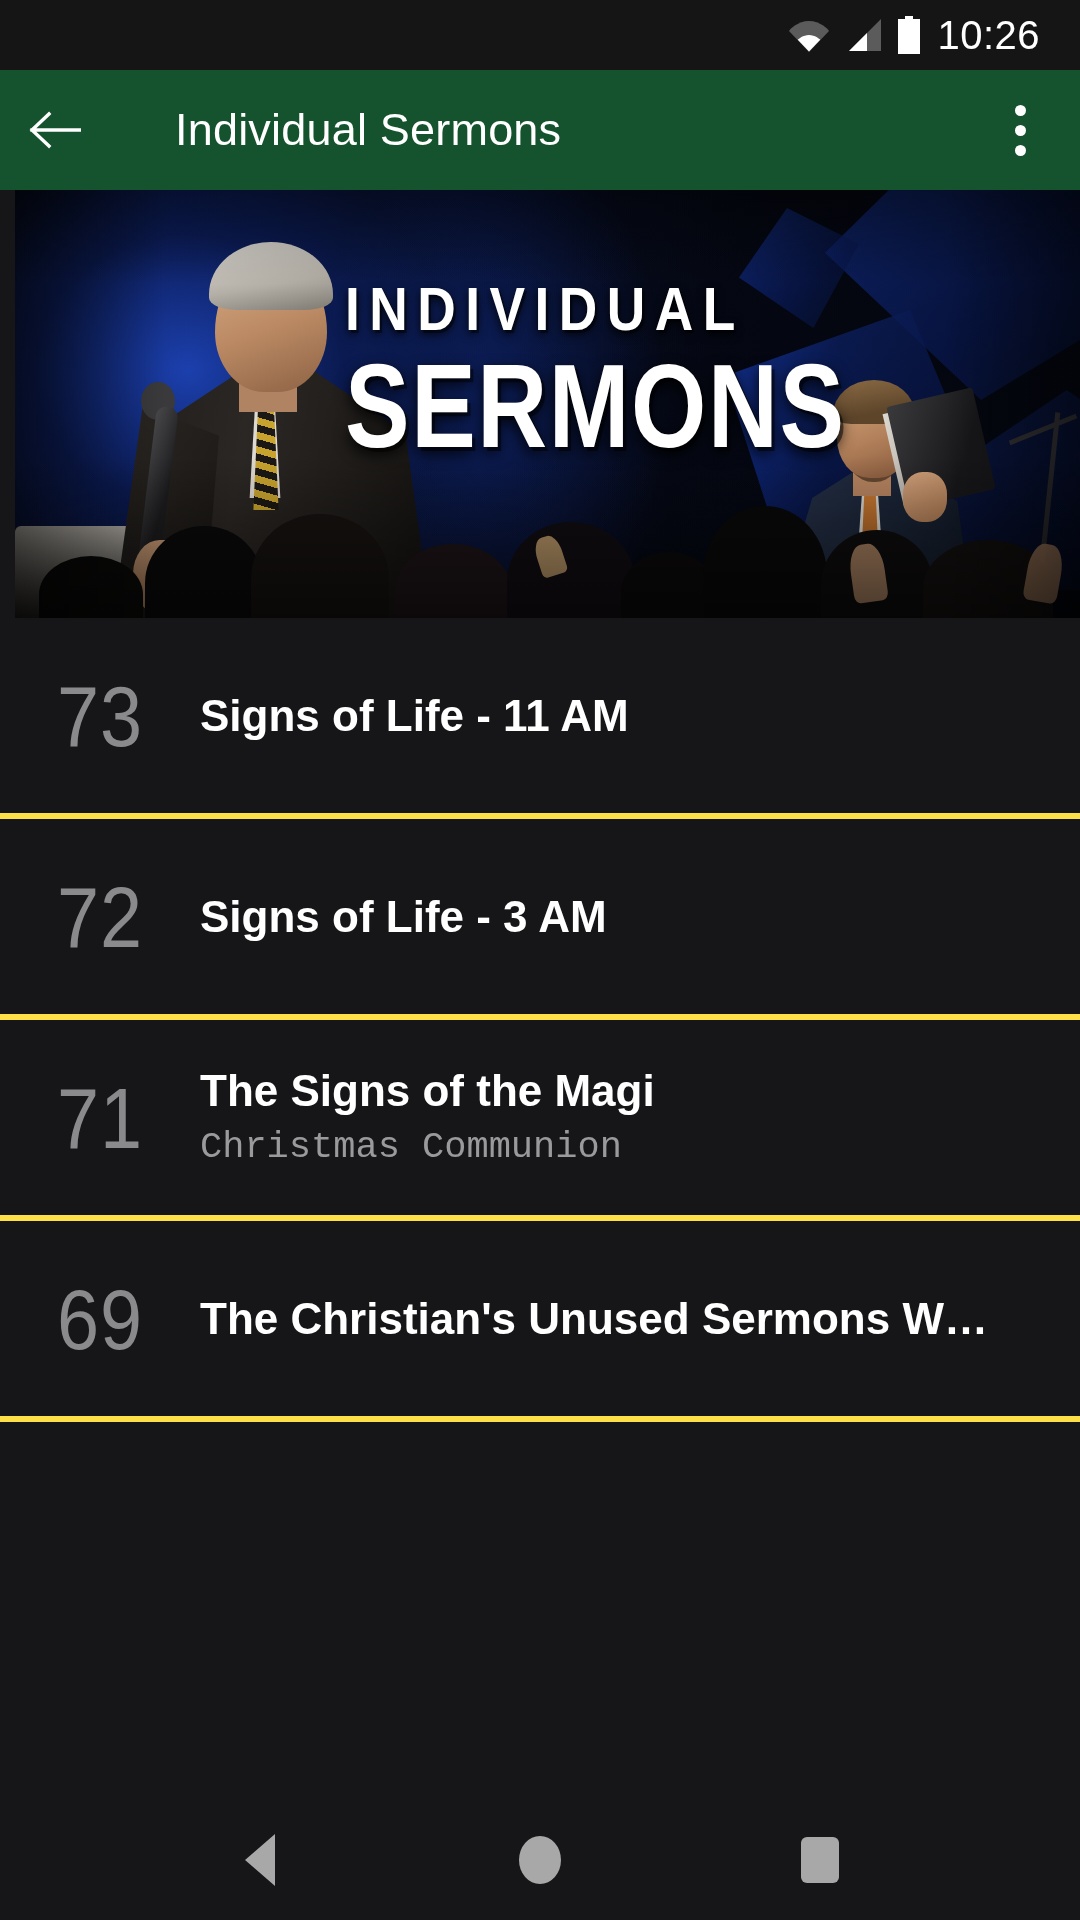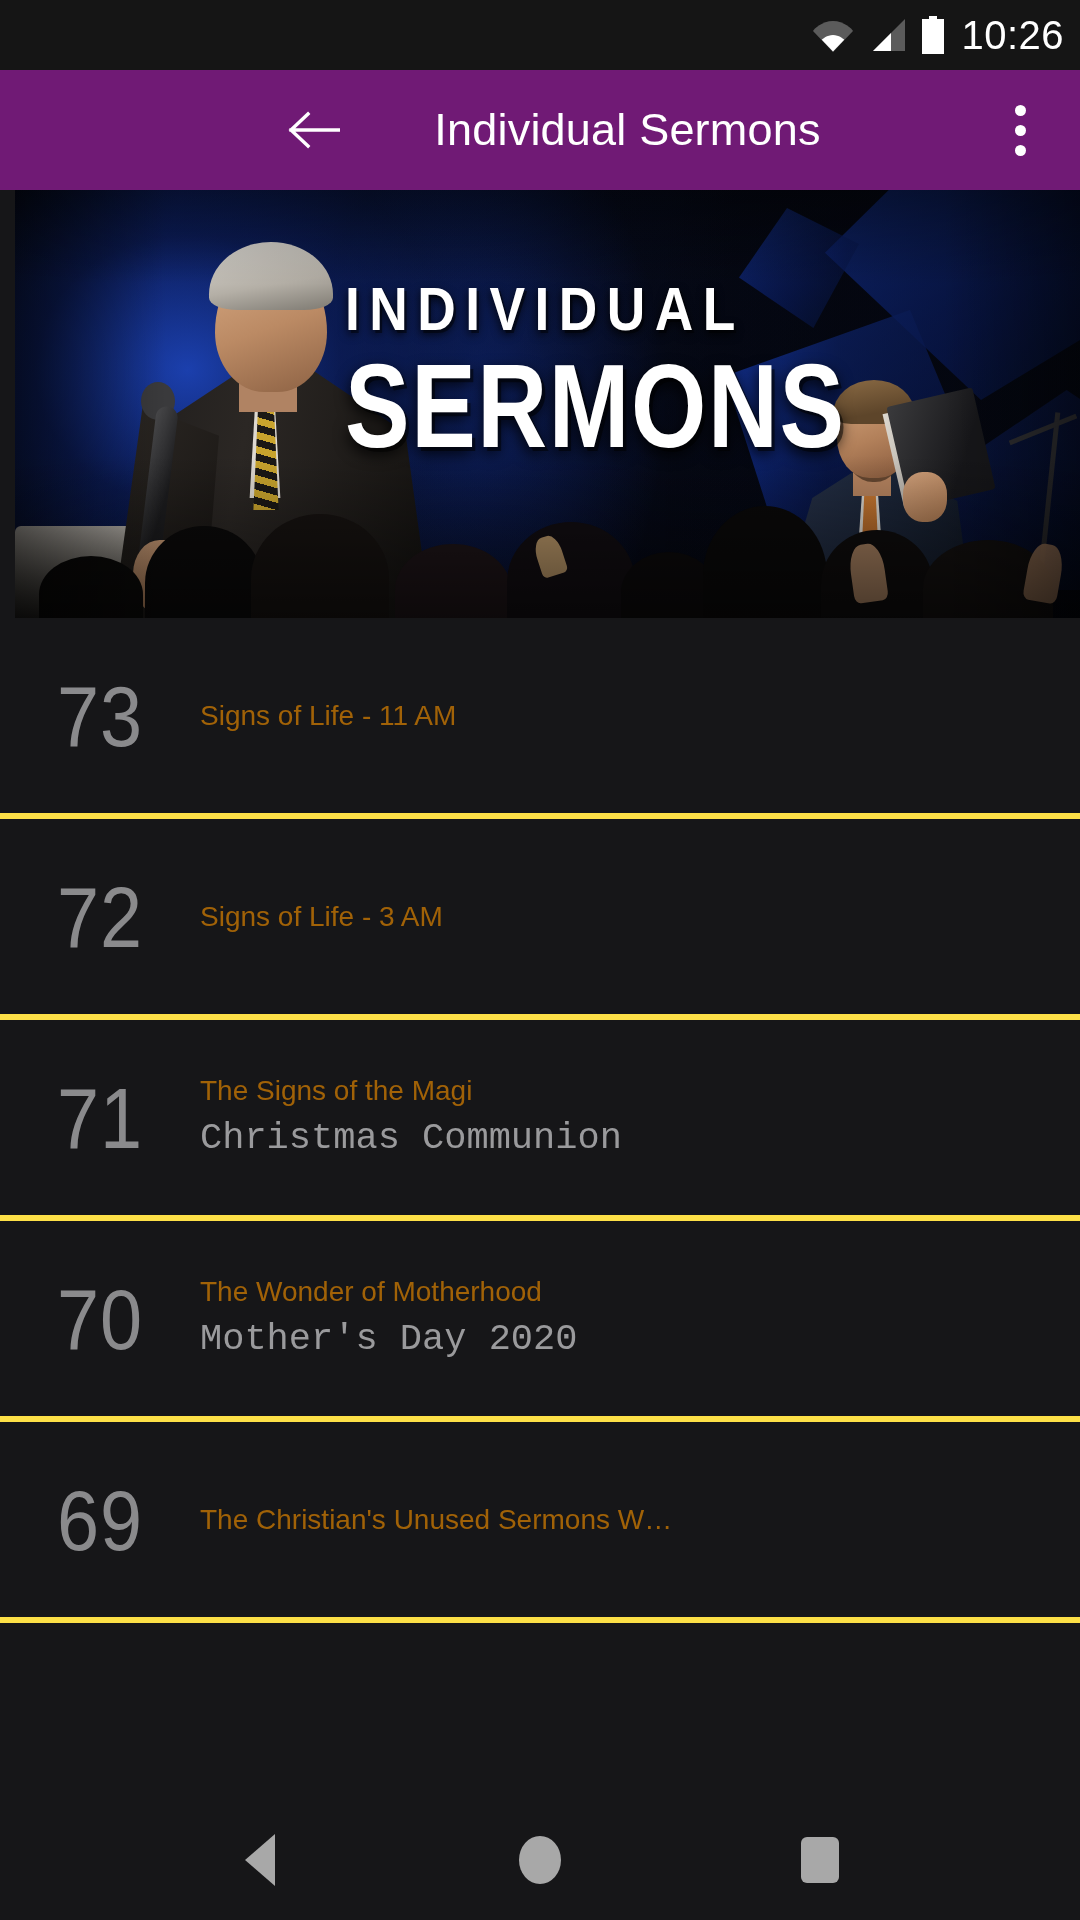--- a/index.html
+++ b/index.html
@@ -25,21 +25,21 @@
   
   .statusbar {
     position: absolute;
     top: 0; left: 0;
     width: 1080px;
     height: 70px;
     background: #151515;
     display: flex;
     align-items: center;
     justify-content: flex-end;
-    padding-right: 16px;
+    padding-right: 40px;
     box-sizing: border-box;
   }
   .sb-icons {
     display: flex;
     align-items: center;
     gap: 14px;
   }
   .icon-wifi { width: 40px; height: 34px; display:block; }
   .icon-signal { width: 40px; height: 34px; display:block; }
   .icon-battery { width: 24px; height: 38px; display:block; }
@@ -51,25 +51,24 @@
     margin-left: 16px;
     line-height: 1;
   }
 
   
   .toolbar {
     position: absolute;
     top: 70px; left: 0;
     width: 1080px;
     height: 120px;
-    background: #701a75;
+    background: #14532d;
     display: flex;
     align-items: center;
     box-sizing: border-box;
-    justify-content: center;
   }
   .back-btn {
     width: 110px;
     height: 120px;
     display: flex;
     align-items: center;
     justify-content: center;
     cursor: pointer;
   }
   .back-btn svg { width: 52px; height: 40px; }
@@ -423,23 +422,23 @@
     font-family: "Liberation Sans Narrow", "Liberation Sans", sans-serif;
     letter-spacing: 1px;
     transform: scaleX(0.88);
   }
   .row-body {
     flex: 1 1 auto;
     min-width: 0;
     padding-right: 18px;
   }
   .row-title {
-    color: #a16207;
-    font-size: 28px;
-    font-weight: 400;
+    color: #ffffff;
+    font-size: 44px;
+    font-weight: 700;
     line-height: 1.12;
     white-space: nowrap;
     overflow: hidden;
     text-overflow: ellipsis;
     font-family: "Liberation Sans Narrow", "Liberation Sans", sans-serif;
     letter-spacing: 0px;
   }
   .row-sub {
     color: #9a9a9c;
     font-size: 37px;
@@ -606,27 +605,20 @@
       </div>
     </div>
     <div class="row">
       <div class="row-num">71</div>
       <div class="row-body">
         <div class="row-title">The Signs of the Magi</div>
         <div class="row-sub">Christmas Communion</div>
       </div>
     </div>
     <div class="row">
-      <div class="row-num">70</div>
-      <div class="row-body">
-        <div class="row-title">The Wonder of Motherhood</div>
-        <div class="row-sub">Mother's Day 2020</div>
-      </div>
-    </div>
-    <div class="row">
       <div class="row-num">69</div>
       <div class="row-body">
         <div class="row-title">The Christian's Unused Sermons W…</div>
 
       </div>
     </div>
   </div>
 
   <div class="navbar">
     <div class="nav-btn">

